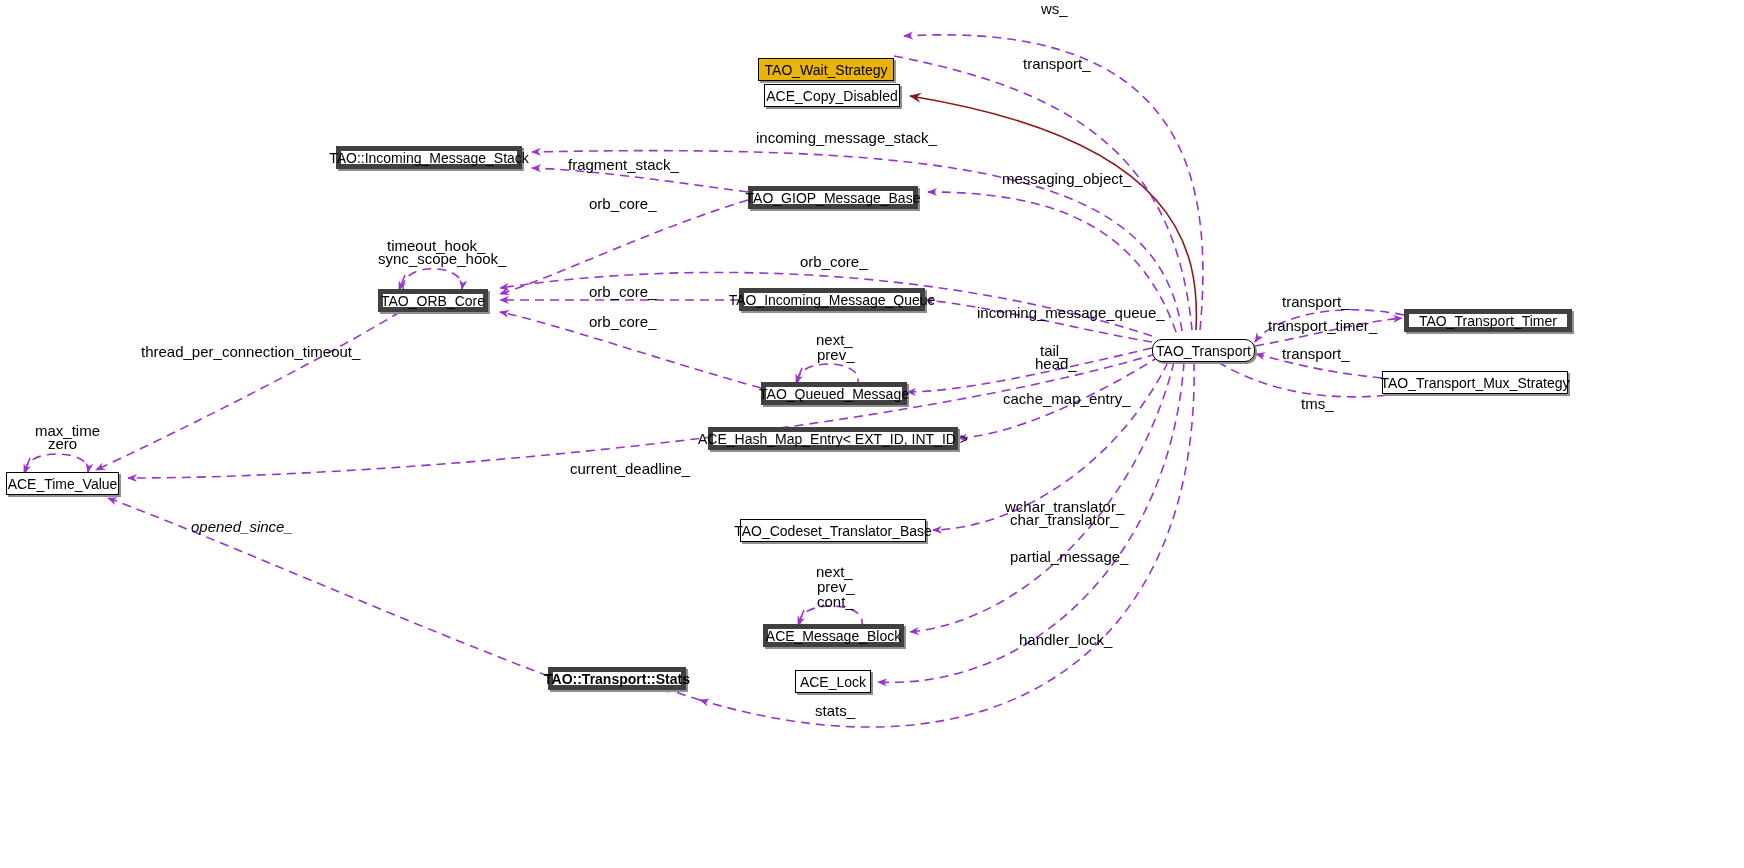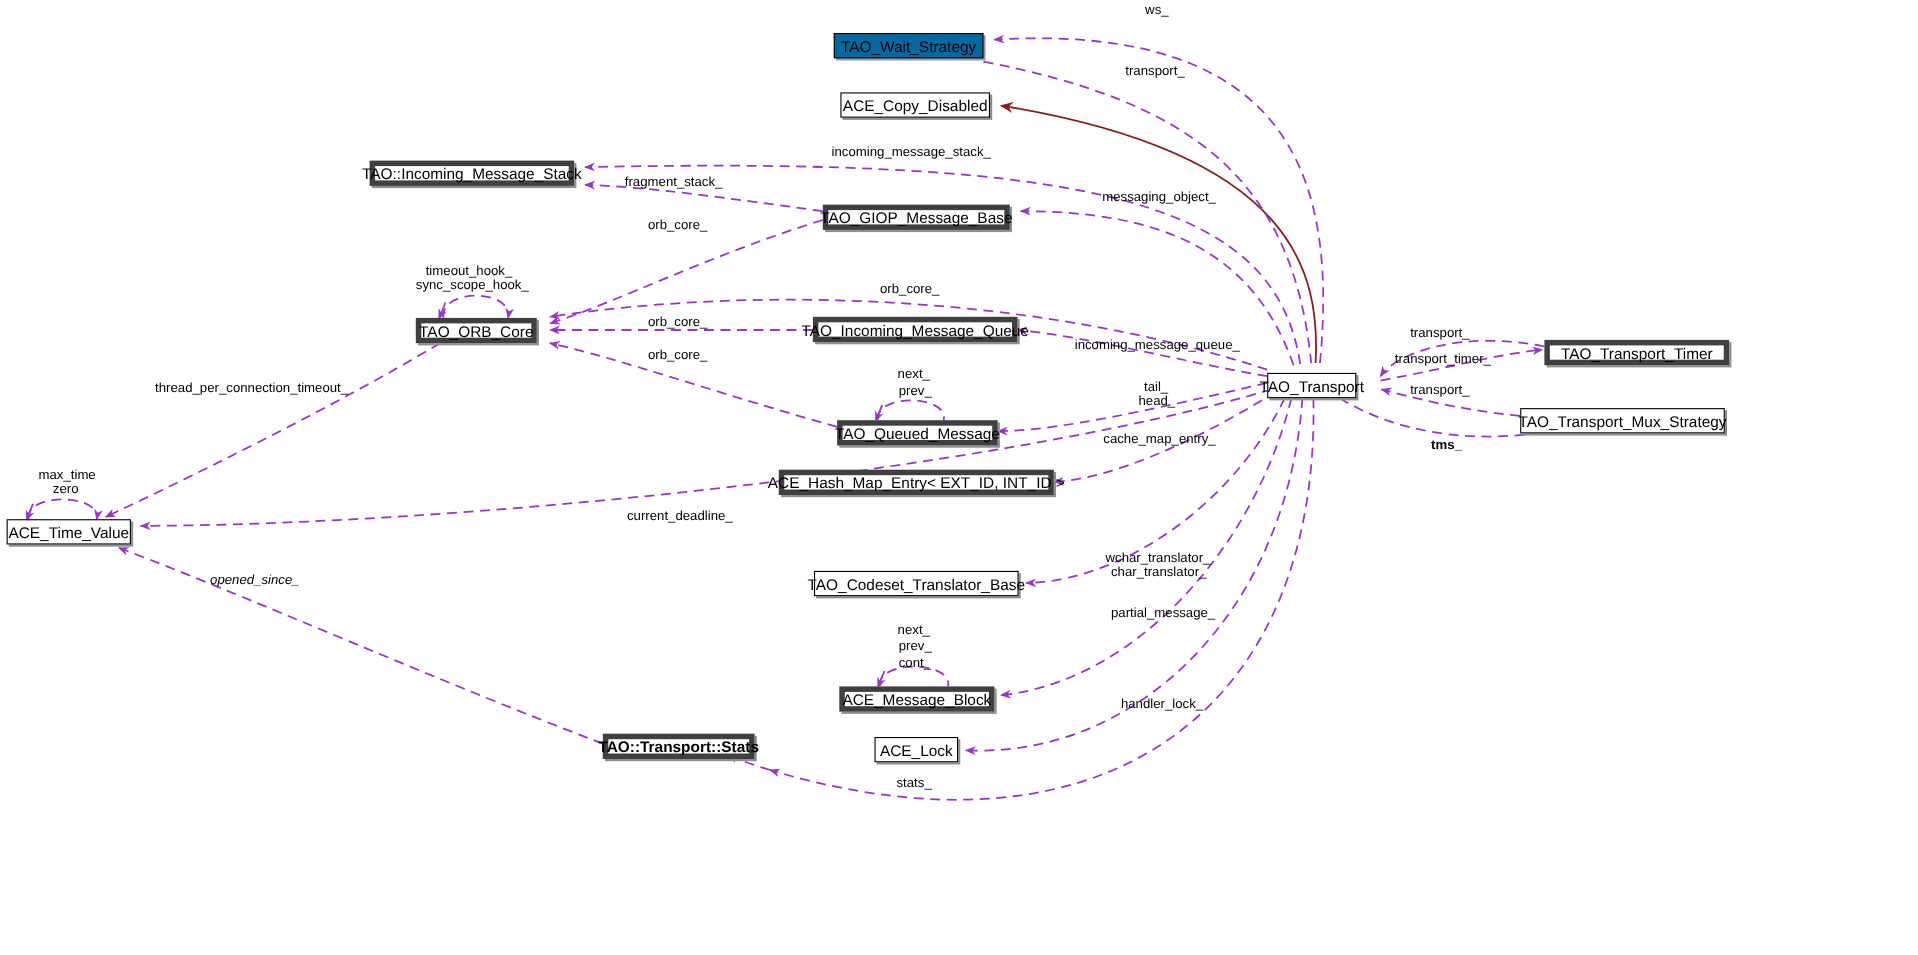--- a/index.html
+++ b/index.html
@@ -37,30 +37,31 @@
     align-items: center;
     justify-content: center;
     padding: 0 8px;
     height: 23px;
     z-index: 5;
   }
   .node.red {
     border: 5px solid #404040;
   }
   .node.filled {
-    background: #0369a1;
+    background: #eab308;
     border: 1px solid #000000;
     box-shadow: 2px 2px 0 0 #999999;
+    margin-top: 28px;
   }
   .node.shadow {
     box-shadow: 2px 2px 0 0 #8f8f8f;
   }
   .edge-label {
     position: absolute;
-    font-size: 12px;
+    font-size: 15px;
     color: #000000;
     white-space: nowrap;
     background: transparent;
     line-height: 14px;
     z-index: 4;
     text-align: center;
   }
 </style>
 </head>
 <body>
@@ -140,21 +141,21 @@
 
   </svg>
 
   <div id="node-layer">
       <div class="node filled" style="left: 758px; top: 30px; width: 136px;">TAO_Wait_Strategy</div>
       <div class="node shadow" style="left: 764px; top: 84px; width: 136px;">ACE_Copy_Disabled</div>
       <div class="node red shadow" style="left: 336px; top: 146px; width: 186px;">TAO::Incoming_Message_Stack</div>
       <div class="node red shadow" style="left: 748px; top: 186px; width: 170px;">TAO_GIOP_Message_Base</div>
       <div class="node red shadow" style="left: 378px; top: 289px; width: 110px;">TAO_ORB_Core</div>
       <div class="node red shadow" style="left: 739px; top: 288px; width: 186px;">TAO_Incoming_Message_Queue</div>
-      <div class="node shadow" style="left: 1152px; top: 339px; width: 81px;">TAO_Transport</div>
+      <div class="node shadow" style="left: 1152px; top: 339px; width: 103px; border-radius: 10px;">TAO_Transport</div>
       <div class="node red shadow" style="left: 1404px; top: 309px; width: 168px;">TAO_Transport_Timer</div>
       <div class="node shadow" style="left: 1382px; top: 371px; width: 186px;">TAO_Transport_Mux_Strategy</div>
       <div class="node red shadow" style="left: 761px; top: 382px; width: 146px;">TAO_Queued_Message</div>
       <div class="node red shadow" style="left: 708px; top: 427px; width: 250px;">ACE_Hash_Map_Entry&lt; EXT_ID, INT_ID &gt;</div>
       <div class="node shadow" style="left: 6px; top: 472px; width: 113px;">ACE_Time_Value</div>
       <div class="node shadow" style="left: 740px; top: 519px; width: 186px;">TAO_Codeset_Translator_Base</div>
       <div class="node red shadow" style="left: 763px; top: 624px; width: 141px;">ACE_Message_Block</div>
       <div class="node shadow" style="left: 795px; top: 670px; width: 76px;">ACE_Lock</div>
       <div class="node red shadow" style="left: 548px; top: 667px; width: 138px; font-weight: bold;">TAO::Transport::Stats</div>
     </div>
@@ -172,21 +173,21 @@
       <div class="edge-label" style="left: 589px; top: 285px;">orb_core_</div>
       <div class="edge-label" style="left: 1282px; top: 295px;">transport_</div>
       <div class="edge-label" style="left: 977px; top: 306px;">incoming_message_queue_</div>
       <div class="edge-label" style="left: 589px; top: 315px;">orb_core_</div>
       <div class="edge-label" style="left: 1268px; top: 319px;">transport_timer_</div>
       <div class="edge-label" style="left: 1040px; top: 344px;">tail_</div>
       <div class="edge-label" style="left: 141px; top: 345px;">thread_per_connection_timeout_</div>
       <div class="edge-label" style="left: 1282px; top: 347px;">transport_</div>
       <div class="edge-label" style="left: 1035px; top: 357px;">head_</div>
       <div class="edge-label" style="left: 1003px; top: 392px;">cache_map_entry_</div>
-      <div class="edge-label" style="left: 1301px; top: 397px; font-weight: bold;">tms_</div>
+      <div class="edge-label" style="left: 1301px; top: 397px;">tms_</div>
       <div class="edge-label" style="left: 35px; top: 424px;">max_time</div>
       <div class="edge-label" style="left: 48px; top: 437px;">zero</div>
       <div class="edge-label" style="left: 570px; top: 462px;">current_deadline_</div>
       <div class="edge-label" style="left: 1005px; top: 500px;">wchar_translator_</div>
       <div class="edge-label" style="left: 191px; top: 520px; font-style: italic;">opened_since_</div>
       <div class="edge-label" style="left: 1010px; top: 513px;">char_translator_</div>
       <div class="edge-label" style="left: 1010px; top: 550px;">partial_message_</div>
       <div class="edge-label" style="left: 816px; top: 565px;">next_</div>
       <div class="edge-label" style="left: 817px; top: 580px;">prev_</div>
       <div class="edge-label" style="left: 817px; top: 595px;">cont_</div>

